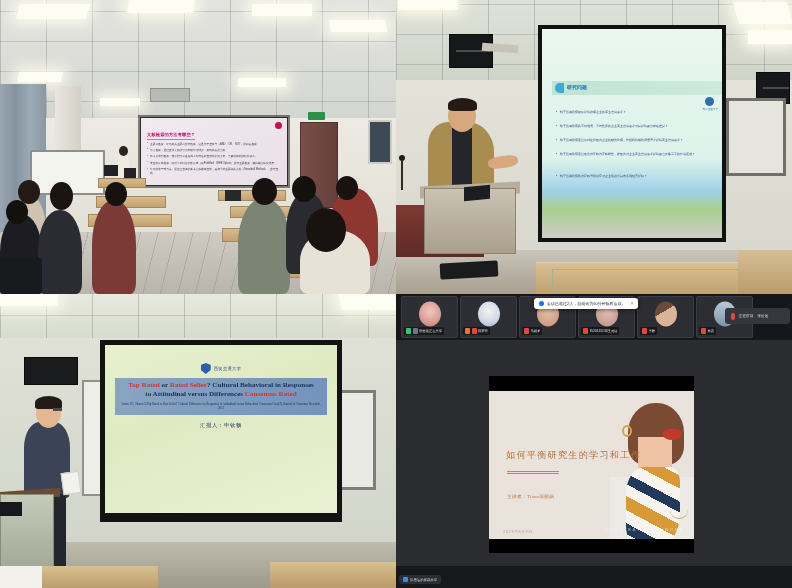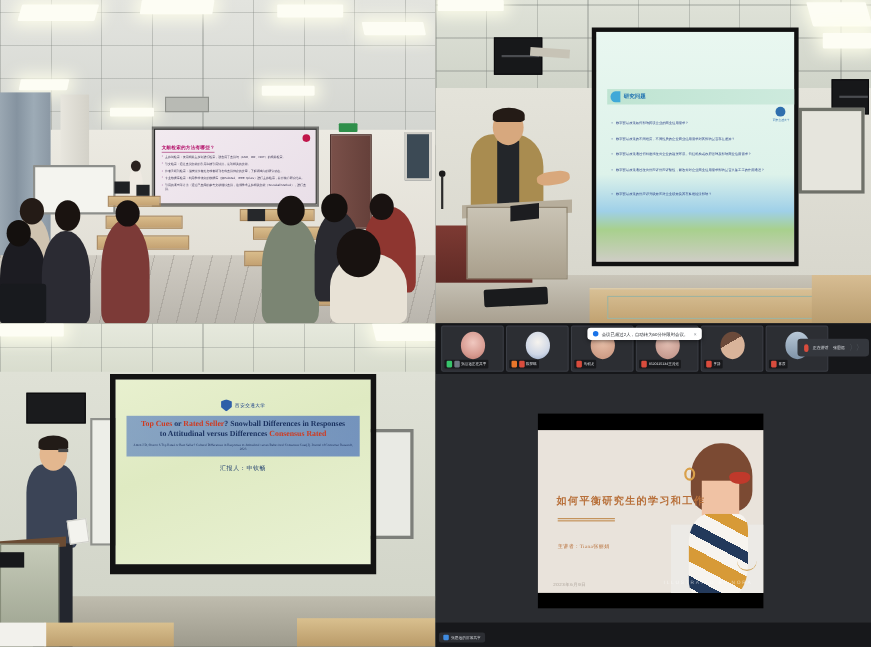--- a/index.html
+++ b/index.html
@@ -357,21 +357,21 @@
       #f7f4ef;
     border-radius:34% 18% 42% 26%;
   }
   .ss-chain {
     position:absolute; right:6px; top:98px; width:18px; height:18px;
     border-bottom:1.4px solid #cfa050; border-radius:0 0 60% 60%;
   }
   .ss-title {
     position:absolute; left:17px; top:58px;
     font-size:9.2px; color:#b8703a; letter-spacing:1.2px;
-    font-family:"Liberation Serif", serif; font-weight:700;
+    font-family:"Liberation Serif", serif; font-weight:400;
   }
   .ss-rule {
     position:absolute; left:18px; top:80px; width:52px;
     border-top:1px solid #c08a4e; border-bottom:1px solid #c08a4e; height:3px;
   }
   .ss-sub {
     position:absolute; left:18px; top:103px;
     font-size:4.6px; color:#b8703a; letter-spacing:.4px;
     font-family:"Liberation Serif", serif;
   }
@@ -537,21 +537,21 @@
     <div class="wboard2"></div>
 
     <div class="bigscreen3">
       <div class="slide-inner">
         <div class="uni-row">
           <div class="shield"></div>
           <div class="uni-name">西安交通大学</div>
         </div>
         <div class="title-band">
           <div class="t-main">
-            <span class="red">Top Cues</span><span> or </span><span class="red">Rated Seller</span><span>? Snowball Differences in Responses</span>
+            <span class="red">Top Rated</span><span> or </span><span class="red">Rated Seller</span><span>? Cultural Behavioral in Responses</span>
             <br>
             <span>to Attitudinal versus Differences </span><span class="red">Consensus Rated</span>
           </div>
           <div class="t-cite">Anton J D, Sharon S.Top Rated or Best Seller? Cultural Differences in Responses to Attitudinal versus Behavioral Consensus Cues[J]. Journal of Consumer Research, 2023</div>
         </div>
         <div class="t-present">汇报人：申钦畅</div>
       </div>
     </div>
 
     <div class="person" style="left:24px;top:128px;width:46px;height:76px;background:#3b4456;border-radius:34% 34% 8% 8%;"></div>

